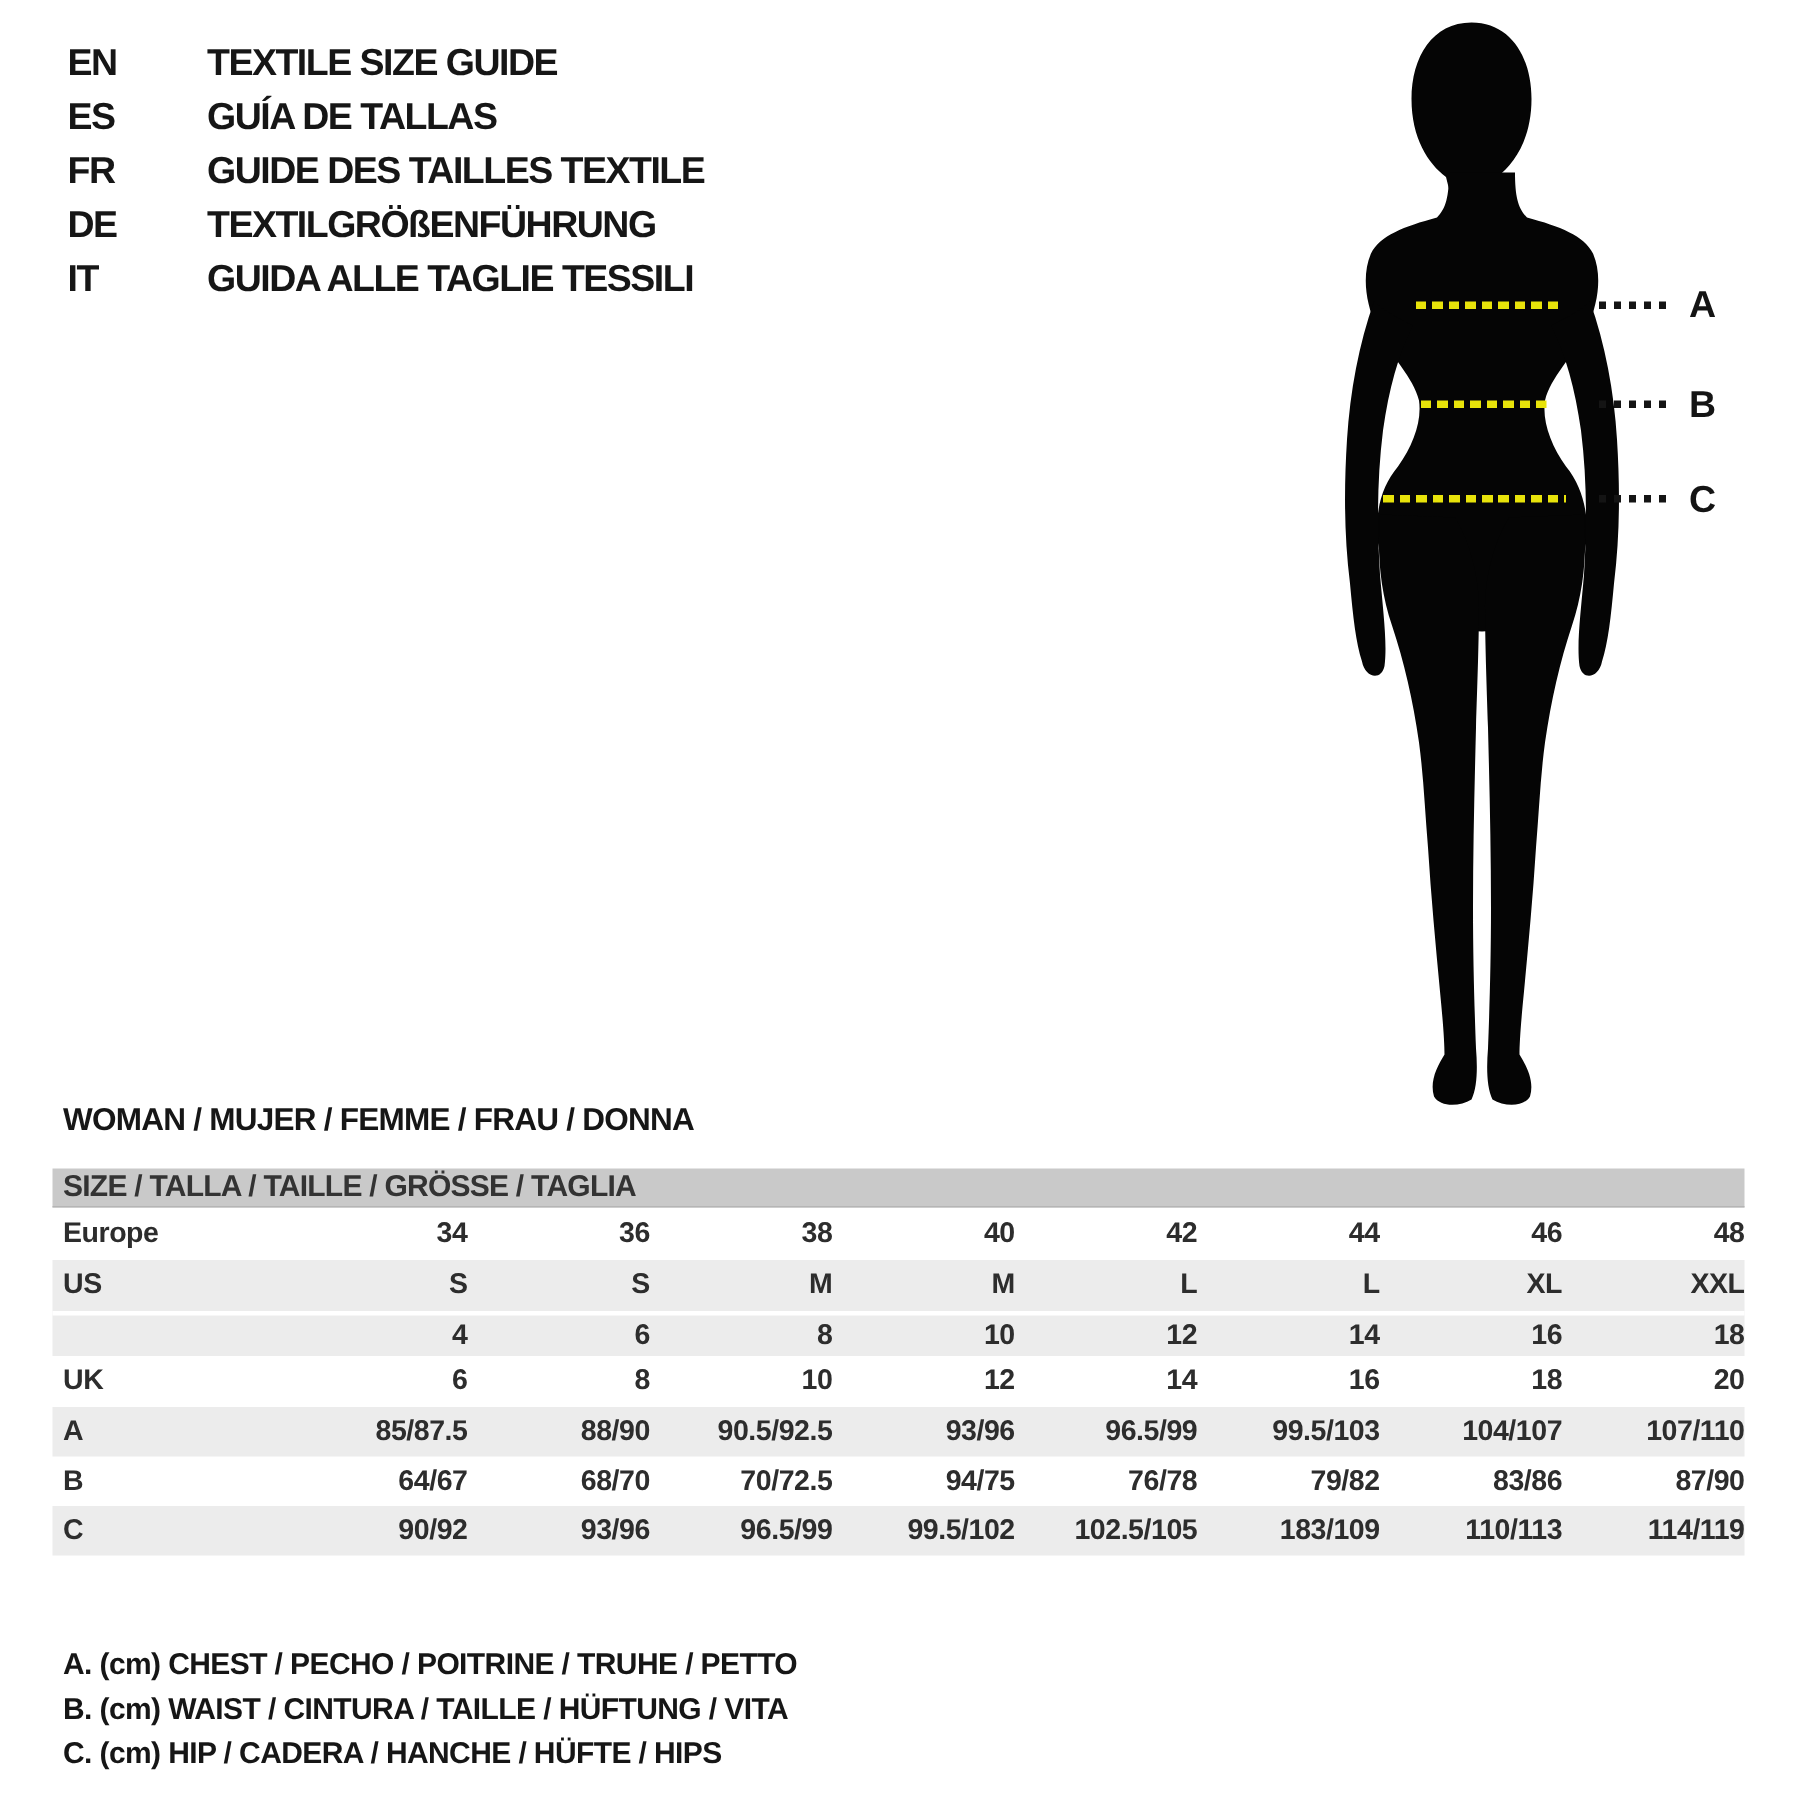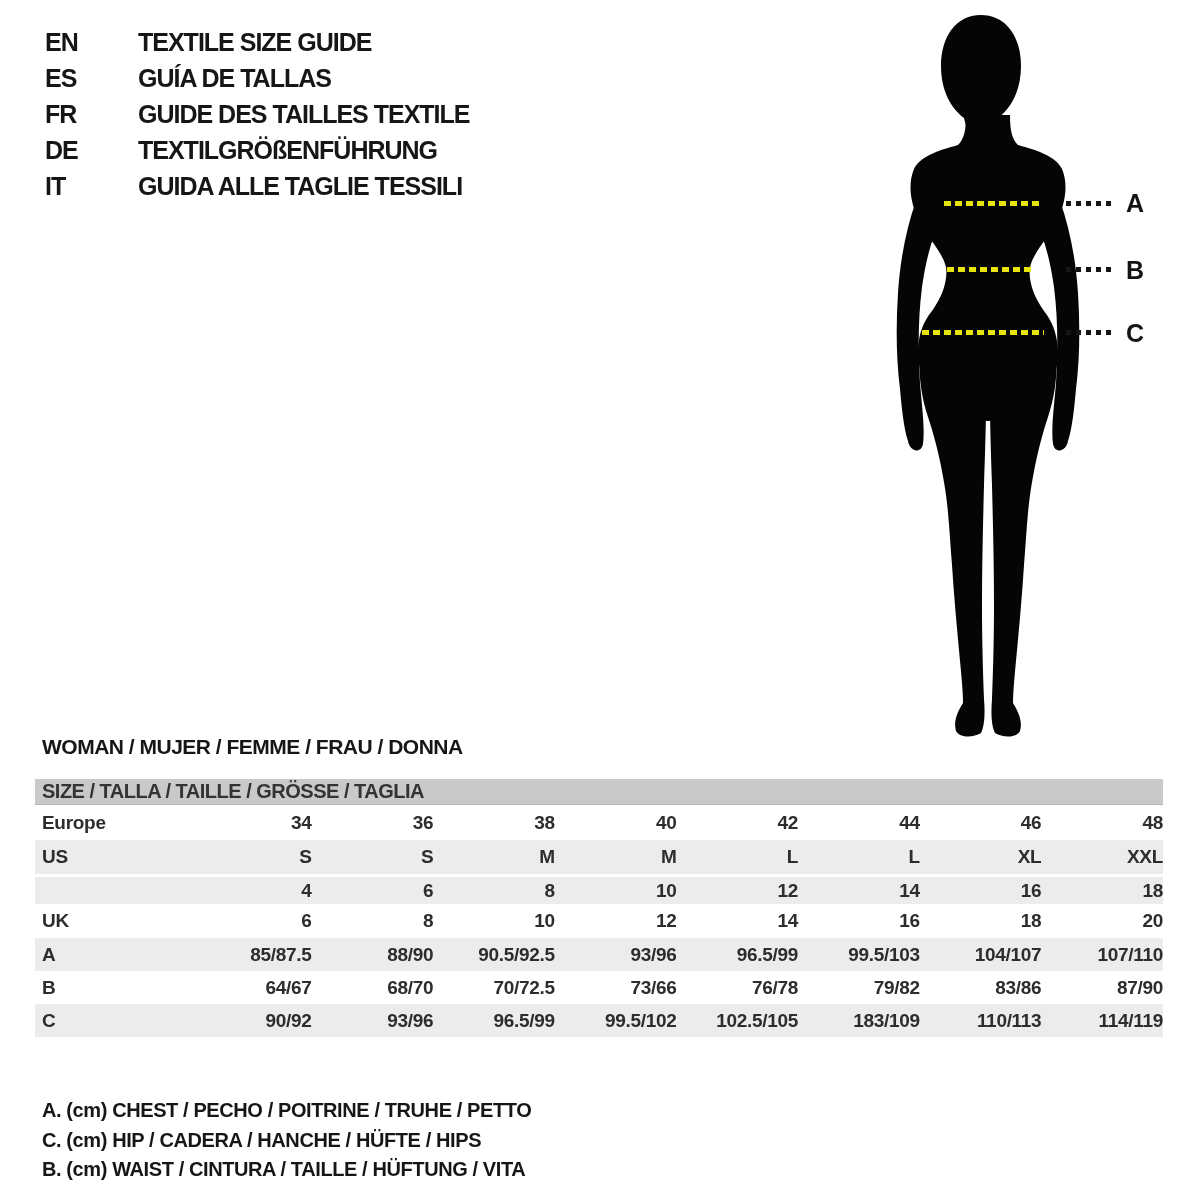--- a/index.html
+++ b/index.html
@@ -224,21 +224,21 @@
     <div class="tcell">99.5/103</div>
     <div class="tcell">104/107</div>
     <div class="tcell">107/110</div>
   </div>
 
   <div class="trow h33">
     <div class="tlabel">B</div>
     <div class="tcell">64/67</div>
     <div class="tcell">68/70</div>
     <div class="tcell">70/72.5</div>
-    <div class="tcell">73/66</div>
+    <div class="tcell">94/75</div>
     <div class="tcell">76/78</div>
     <div class="tcell">79/82</div>
     <div class="tcell">83/86</div>
     <div class="tcell">87/90</div>
   </div>
 
   <div class="trow shade h33">
     <div class="tlabel">C</div>
     <div class="tcell">90/92</div>
     <div class="tcell">93/96</div>
@@ -246,15 +246,15 @@
     <div class="tcell">99.5/102</div>
     <div class="tcell">102.5/105</div>
     <div class="tcell">183/109</div>
     <div class="tcell">110/113</div>
     <div class="tcell">114/119</div>
   </div>
 </div>
 
 <div class="legend">
   <div class="legend-line">A. (cm) CHEST / PECHO / POITRINE / TRUHE / PETTO</div>
+  <div class="legend-line">B. (cm) WAIST / CINTURA / TAILLE / HÜFTUNG / VITA</div>
   <div class="legend-line">C. (cm) HIP / CADERA / HANCHE / HÜFTE / HIPS</div>
-  <div class="legend-line">B. (cm) WAIST / CINTURA / TAILLE / HÜFTUNG / VITA</div>
 </div>
 
 </body></html>

